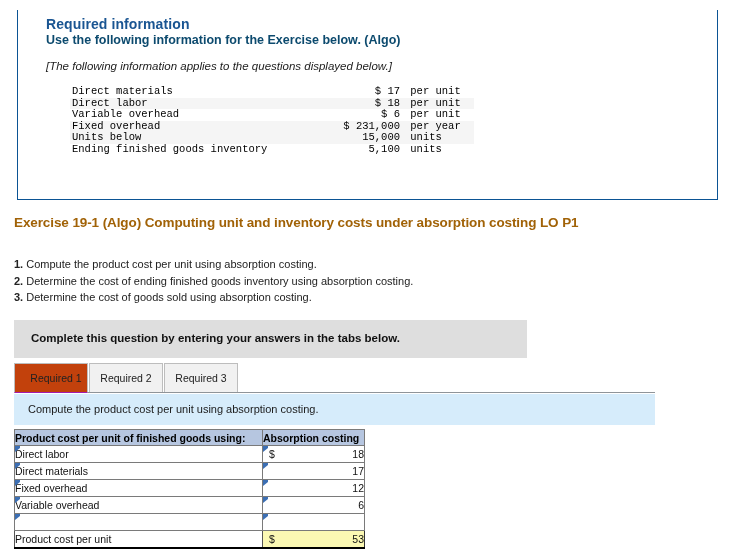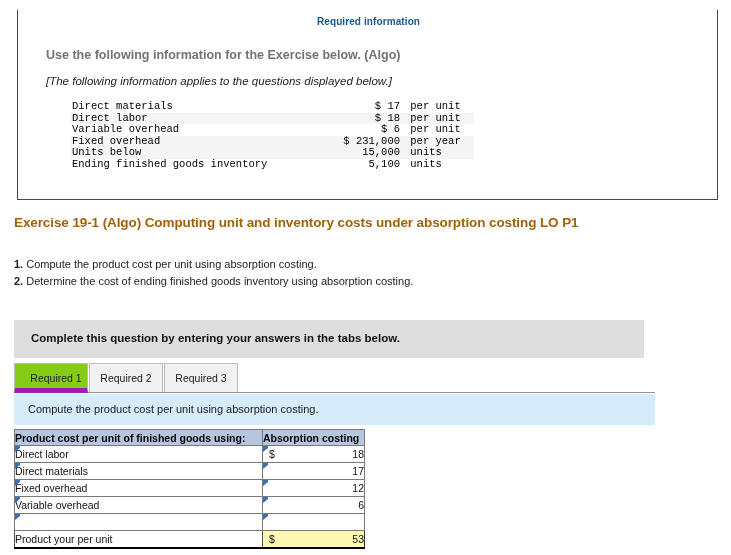--- a/index.html
+++ b/index.html
@@ -26,28 +26,27 @@
     border: 1px solid #0b5394;
     border-top: none;
     box-sizing: border-box;
     background: #ffffff;
   }
   .req-inner {
     padding: 6px 26px 0 28px;
   }
   .req-title {
     color: #1a5592;
-    font-size: 10px;
+    font-size: 14px;
     font-weight: bold;
     letter-spacing: .1px;
-    margin: 0 0 21px 0;
-    text-align: center;
+    margin: 0 0 1px 0;
   }
   .req-sub {
-    color: #737373;
+    color: #0c4a6e;
     font-size: 12.5px;
     font-weight: bold;
     margin: 0 0 13px 0;
   }
   .req-italic {
     font-size: 11.5px;
     font-style: italic;
     color: #222;
     margin: 0 0 14px 0;
   }
@@ -97,21 +96,21 @@
     color: #222;
     line-height: 16.5px;
   }
   .req-list .n { font-weight: bold; }
 
   
   .gray-bar {
     position: absolute;
     left: 14px;
     top: 320px;
-    width: 630px;
+    width: 513px;
     height: 38px;
     background: #dedede;
     box-sizing: border-box;
   }
   .gray-bar span {
     position: absolute;
     left: 17px;
     top: 12px;
     font-size: 11.5px;
     font-weight: bold;
@@ -132,22 +131,22 @@
     height: 30px;
     box-sizing: border-box;
     border: 1px solid #bdbdbd;
     font-size: 10.5px;
     color: #222;
     text-align: center;
     line-height: 28px;
     background: #f1f1f1;
   }
   .tab.active {
-    background: #84cc16;
-    border-bottom: 5px solid #a21caf;
+    background: #c2410c;
+    border-bottom: 1px solid #a21caf;
     z-index: 3;
     padding-left: 10px;
   }
   .tab-0 { left: 0px;  width: 74px; }
   .tab-1 { left: 75px; width: 74px; }
   .tab-2 { left: 150px; width: 74px; }
   .tabs-underline {
     position: absolute;
     left: 14px;
     top: 392px;
@@ -292,20 +291,21 @@
           </tr>
         </tbody>
     </table>
   </div>
 </div>
 
 <div class="ex-title">Exercise 19-1 (Algo) Computing unit and inventory costs under absorption costing LO P1</div>
 <div class="req-list">
     <div><span class="n">1. </span><span>Compute the product cost per unit using absorption costing.</span></div>
     <div><span class="n">2. </span><span>Determine the cost of ending finished goods inventory using absorption costing.</span></div>
+    <div><span class="n">3. </span><span>Determine the cost of goods sold using absorption costing.</span></div>
   </div>
 
 <div class="gray-bar">
   <span>Complete this question by entering your answers in the tabs below.</span>
 </div>
 
 <div class="tabs">
     <div class="tab tab-0 active"><span>Required 1</span></div>
     <div class="tab tab-1"><span>Required 2</span></div>
     <div class="tab tab-2"><span>Required 3</span></div>
@@ -343,18 +343,18 @@
         </tr>
         <tr>
           <td class="cell-label"><span class="tri"></span><span>Variable overhead</span></td>
           <td class="cell-value"><span class="tri"></span><span>6</span></td>
         </tr>
         <tr>
           <td class="cell-label"><span class="tri"></span><span></span></td>
           <td class="cell-value"><span class="tri"></span><span></span></td>
         </tr>
         <tr class="total">
-          <td class="cell-label"><span>Product your per unit</span></td>
+          <td class="cell-label"><span>Product cost per unit</span></td>
           <td class="cell-value"><span class="cur">$</span><span>53</span></td>
         </tr>
       </tbody>
   </table>
 </div>
 
 </body></html>

